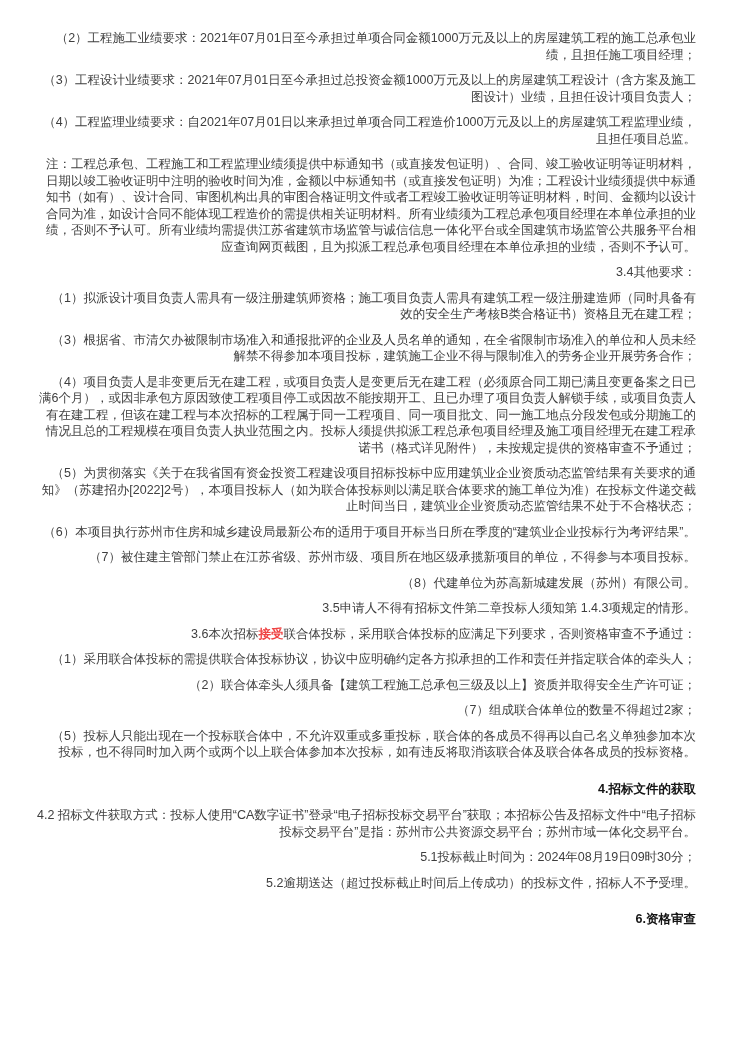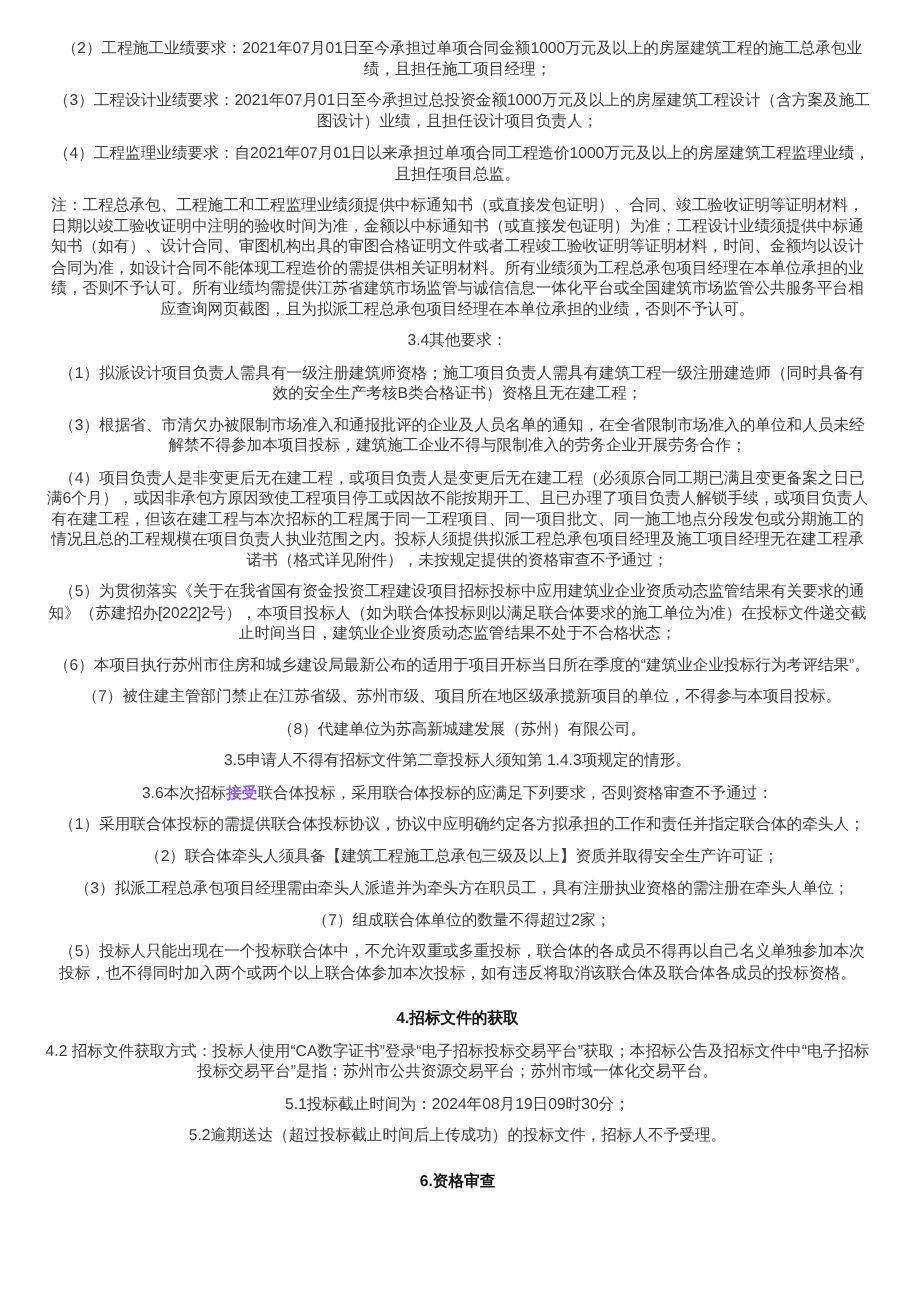--- a/index.html
+++ b/index.html
@@ -11,40 +11,40 @@
     width: 732px;
     height: 1041px;
     box-sizing: border-box;
     padding: 30px 36px 0 36px;
     overflow: hidden;
     background: #ffffff;
     font-family: "Liberation Sans", sans-serif;
     font-size: 12.5px;
     line-height: 16.5px;
     color: #3e3e3e;
-    text-align: center;
+    text-align: right;
     word-break: break-all;
   }
   .page p {
     margin: 0 0 9px 0;
   }
   
   .page p.li {
     text-indent: 7px;
   }
   
   .page p.hd {
     font-weight: 700;
     color: #151515;
     margin-top: 20px;
     margin-bottom: 10px;
   }
   .page b {
     font-weight: 700;
-    color: #8b5cf6;
+    color: #ef4444;
   }
 </style>
 </head>
 <body>
 
 <div class="page">
 
   <p class="li">（2）工程施工业绩要求：2021年07月01日至今承担过单项合同金额1000万元及以上的房屋建筑工程的施工总承包业绩，且担任施工项目经理；</p>
   <p class="li">（3）工程设计业绩要求：2021年07月01日至今承担过总投资金额1000万元及以上的房屋建筑工程设计（含方案及施工图设计）业绩，且担任设计项目负责人；</p>
   <p class="li">（4）工程监理业绩要求：自2021年07月01日以来承担过单项合同工程造价1000万元及以上的房屋建筑工程监理业绩，且担任项目总监。</p>
@@ -58,21 +58,20 @@
   <p class="li">（6）本项目执行苏州市住房和城乡建设局最新公布的适用于项目开标当日所在季度的“建筑业企业投标行为考评结果”。</p>
   <p class="li">（7）被住建主管部门禁止在江苏省级、苏州市级、项目所在地区级承揽新项目的单位，不得参与本项目投标。</p>
   <p class="li">（8）代建单位为苏高新城建发展（苏州）有限公司。</p>
 
   <p>3.5申请人不得有招标文件第二章投标人须知第 1.4.3项规定的情形。</p>
 
   <p><span>3.6本次招标</span><b>接受</b><span>联合体投标，采用联合体投标的应满足下列要求，否则资格审查不予通过：</span></p>
 
   <p class="li">（1）采用联合体投标的需提供联合体投标协议，协议中应明确约定各方拟承担的工作和责任并指定联合体的牵头人；</p>
   <p class="li">（2）联合体牵头人须具备【建筑工程施工总承包三级及以上】资质并取得安全生产许可证；</p>
-  <p class="li">（3）拟派工程总承包项目经理需由牵头人派遣并为牵头方在职员工，具有注册执业资格的需注册在牵头人单位；</p>
   <p class="li">（7）组成联合体单位的数量不得超过2家；</p>
   <p class="li">（5）投标人只能出现在一个投标联合体中，不允许双重或多重投标，联合体的各成员不得再以自己名义单独参加本次投标，也不得同时加入两个或两个以上联合体参加本次投标，如有违反将取消该联合体及联合体各成员的投标资格。</p>
 
   <p class="hd">4.招标文件的获取</p>
   <p>4.2 招标文件获取方式：投标人使用“CA数字证书”登录“电子招标投标交易平台”获取；本招标公告及招标文件中“电子招标投标交易平台”是指：苏州市公共资源交易平台；苏州市域一体化交易平台。</p>
 
   <p>5.1投标截止时间为：2024年08月19日09时30分；</p>
   <p>5.2逾期送达（超过投标截止时间后上传成功）的投标文件，招标人不予受理。</p>
 
   <p class="hd">6.资格审查</p>

